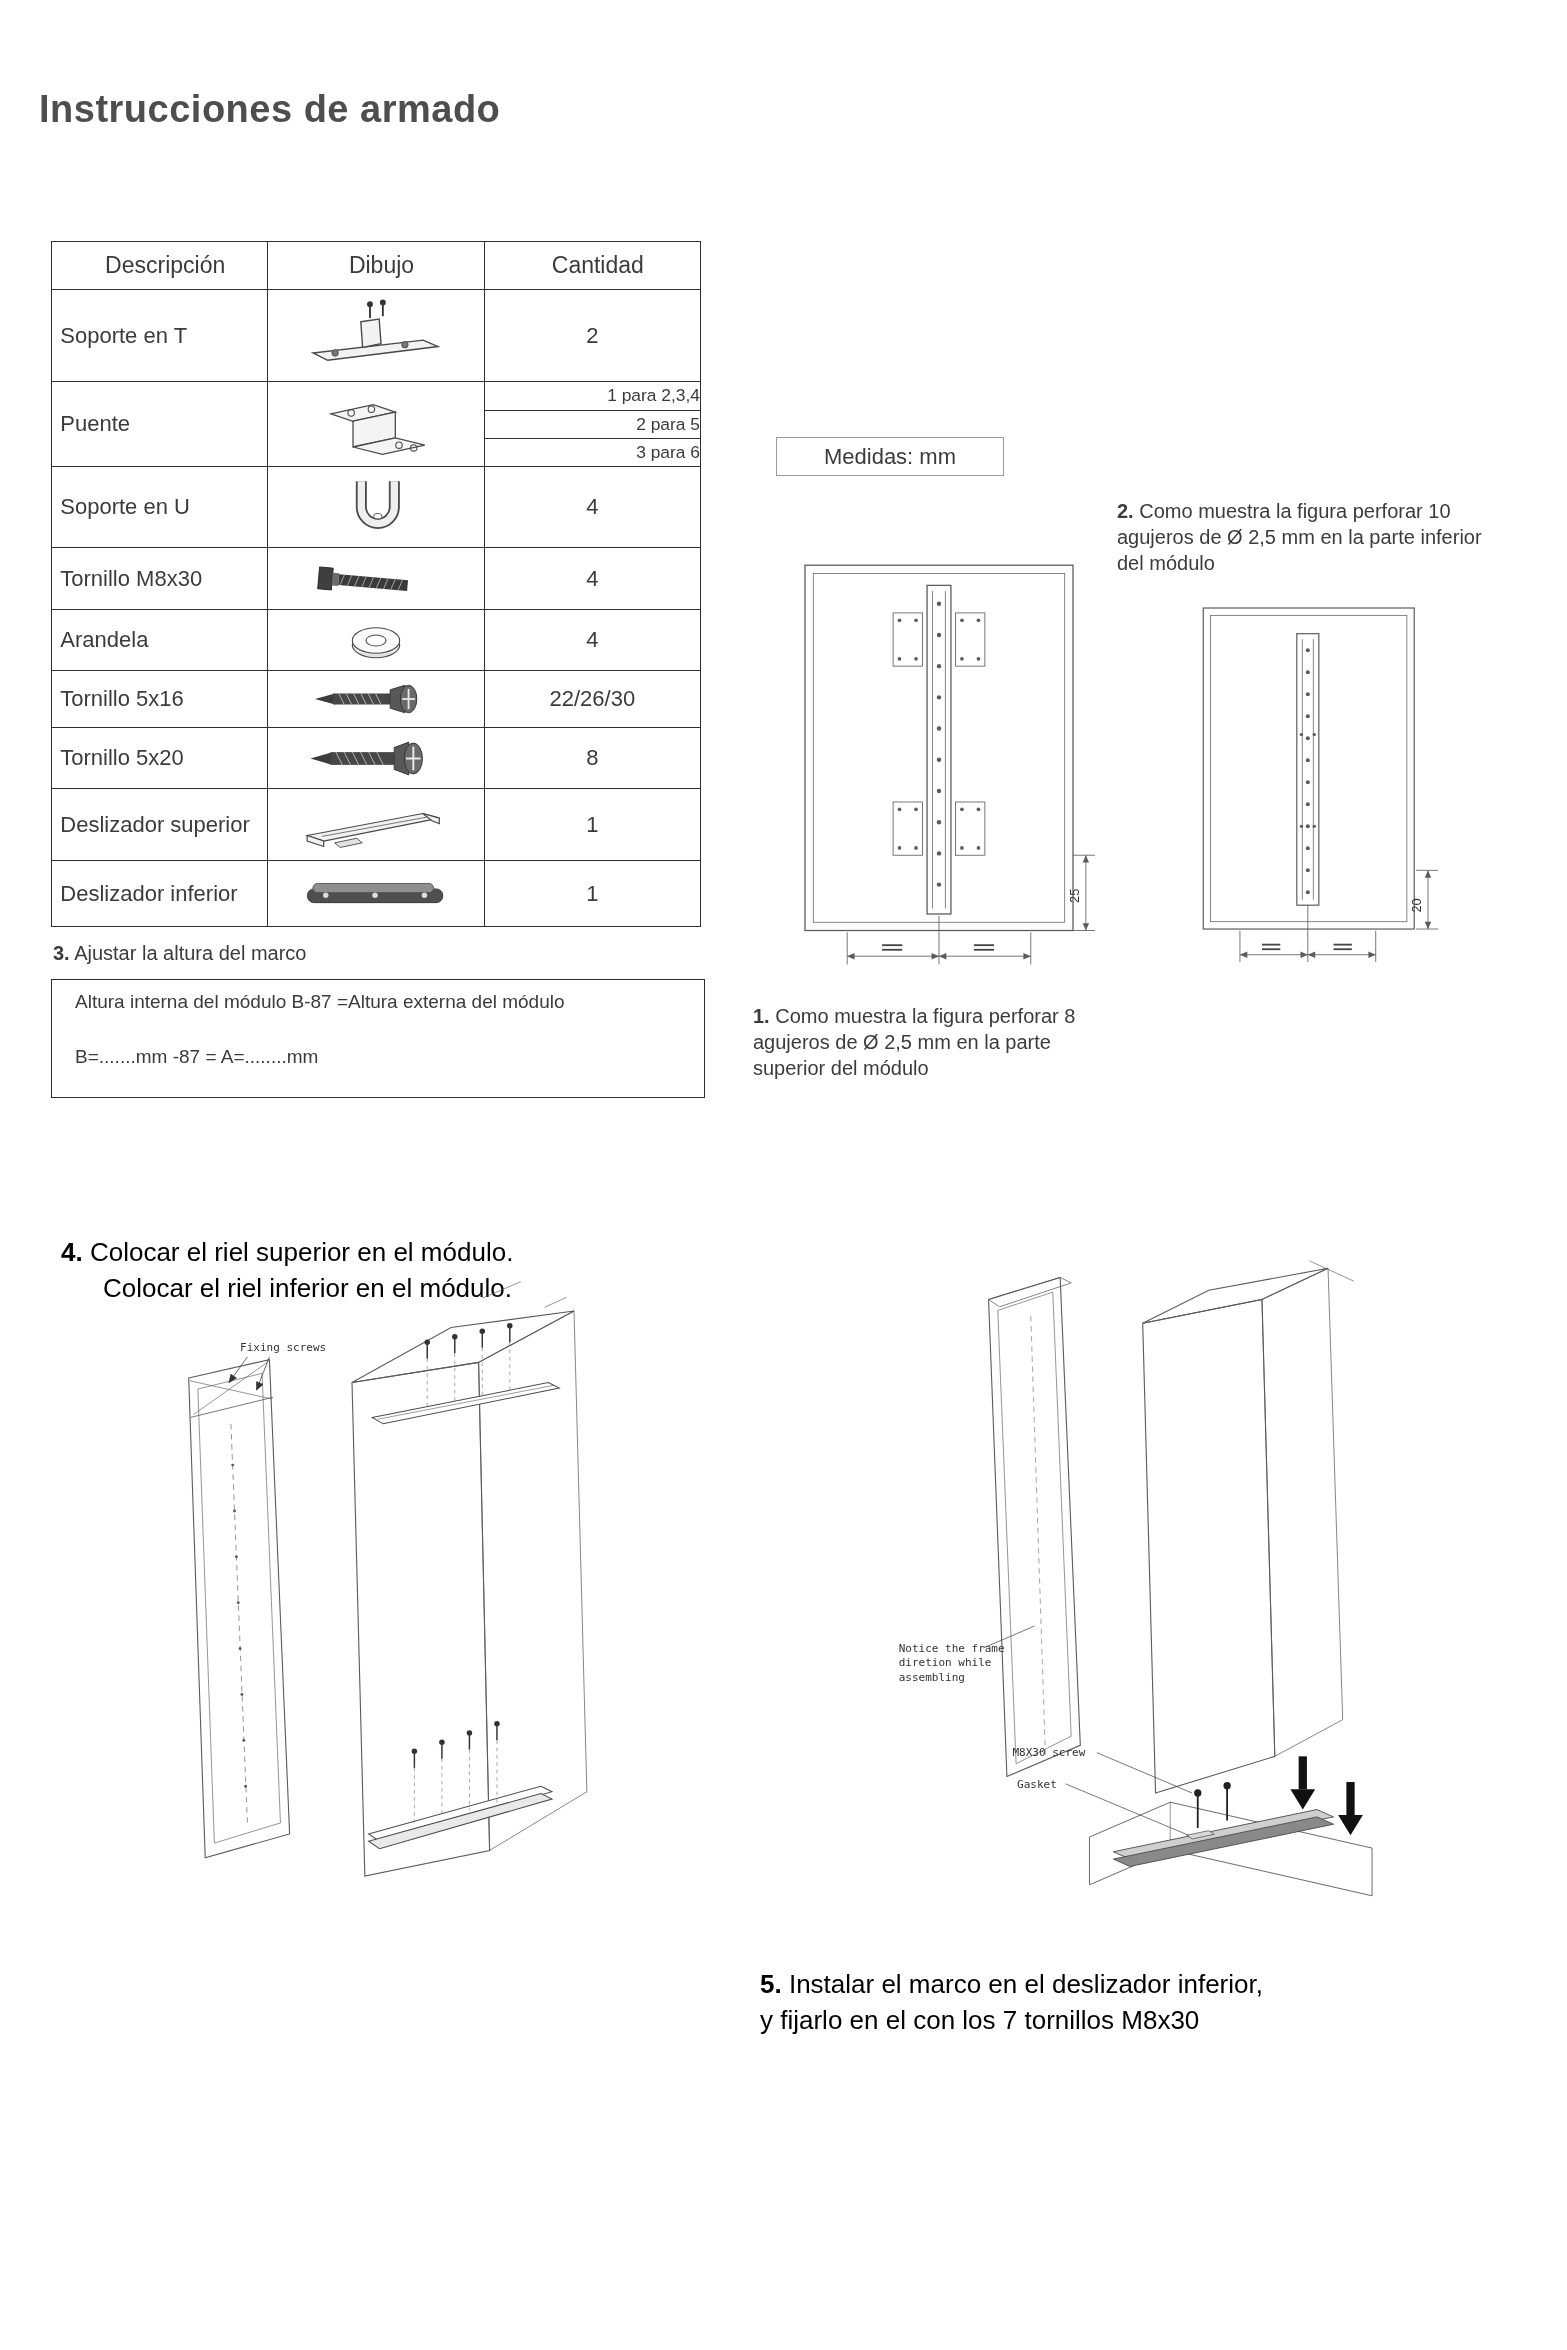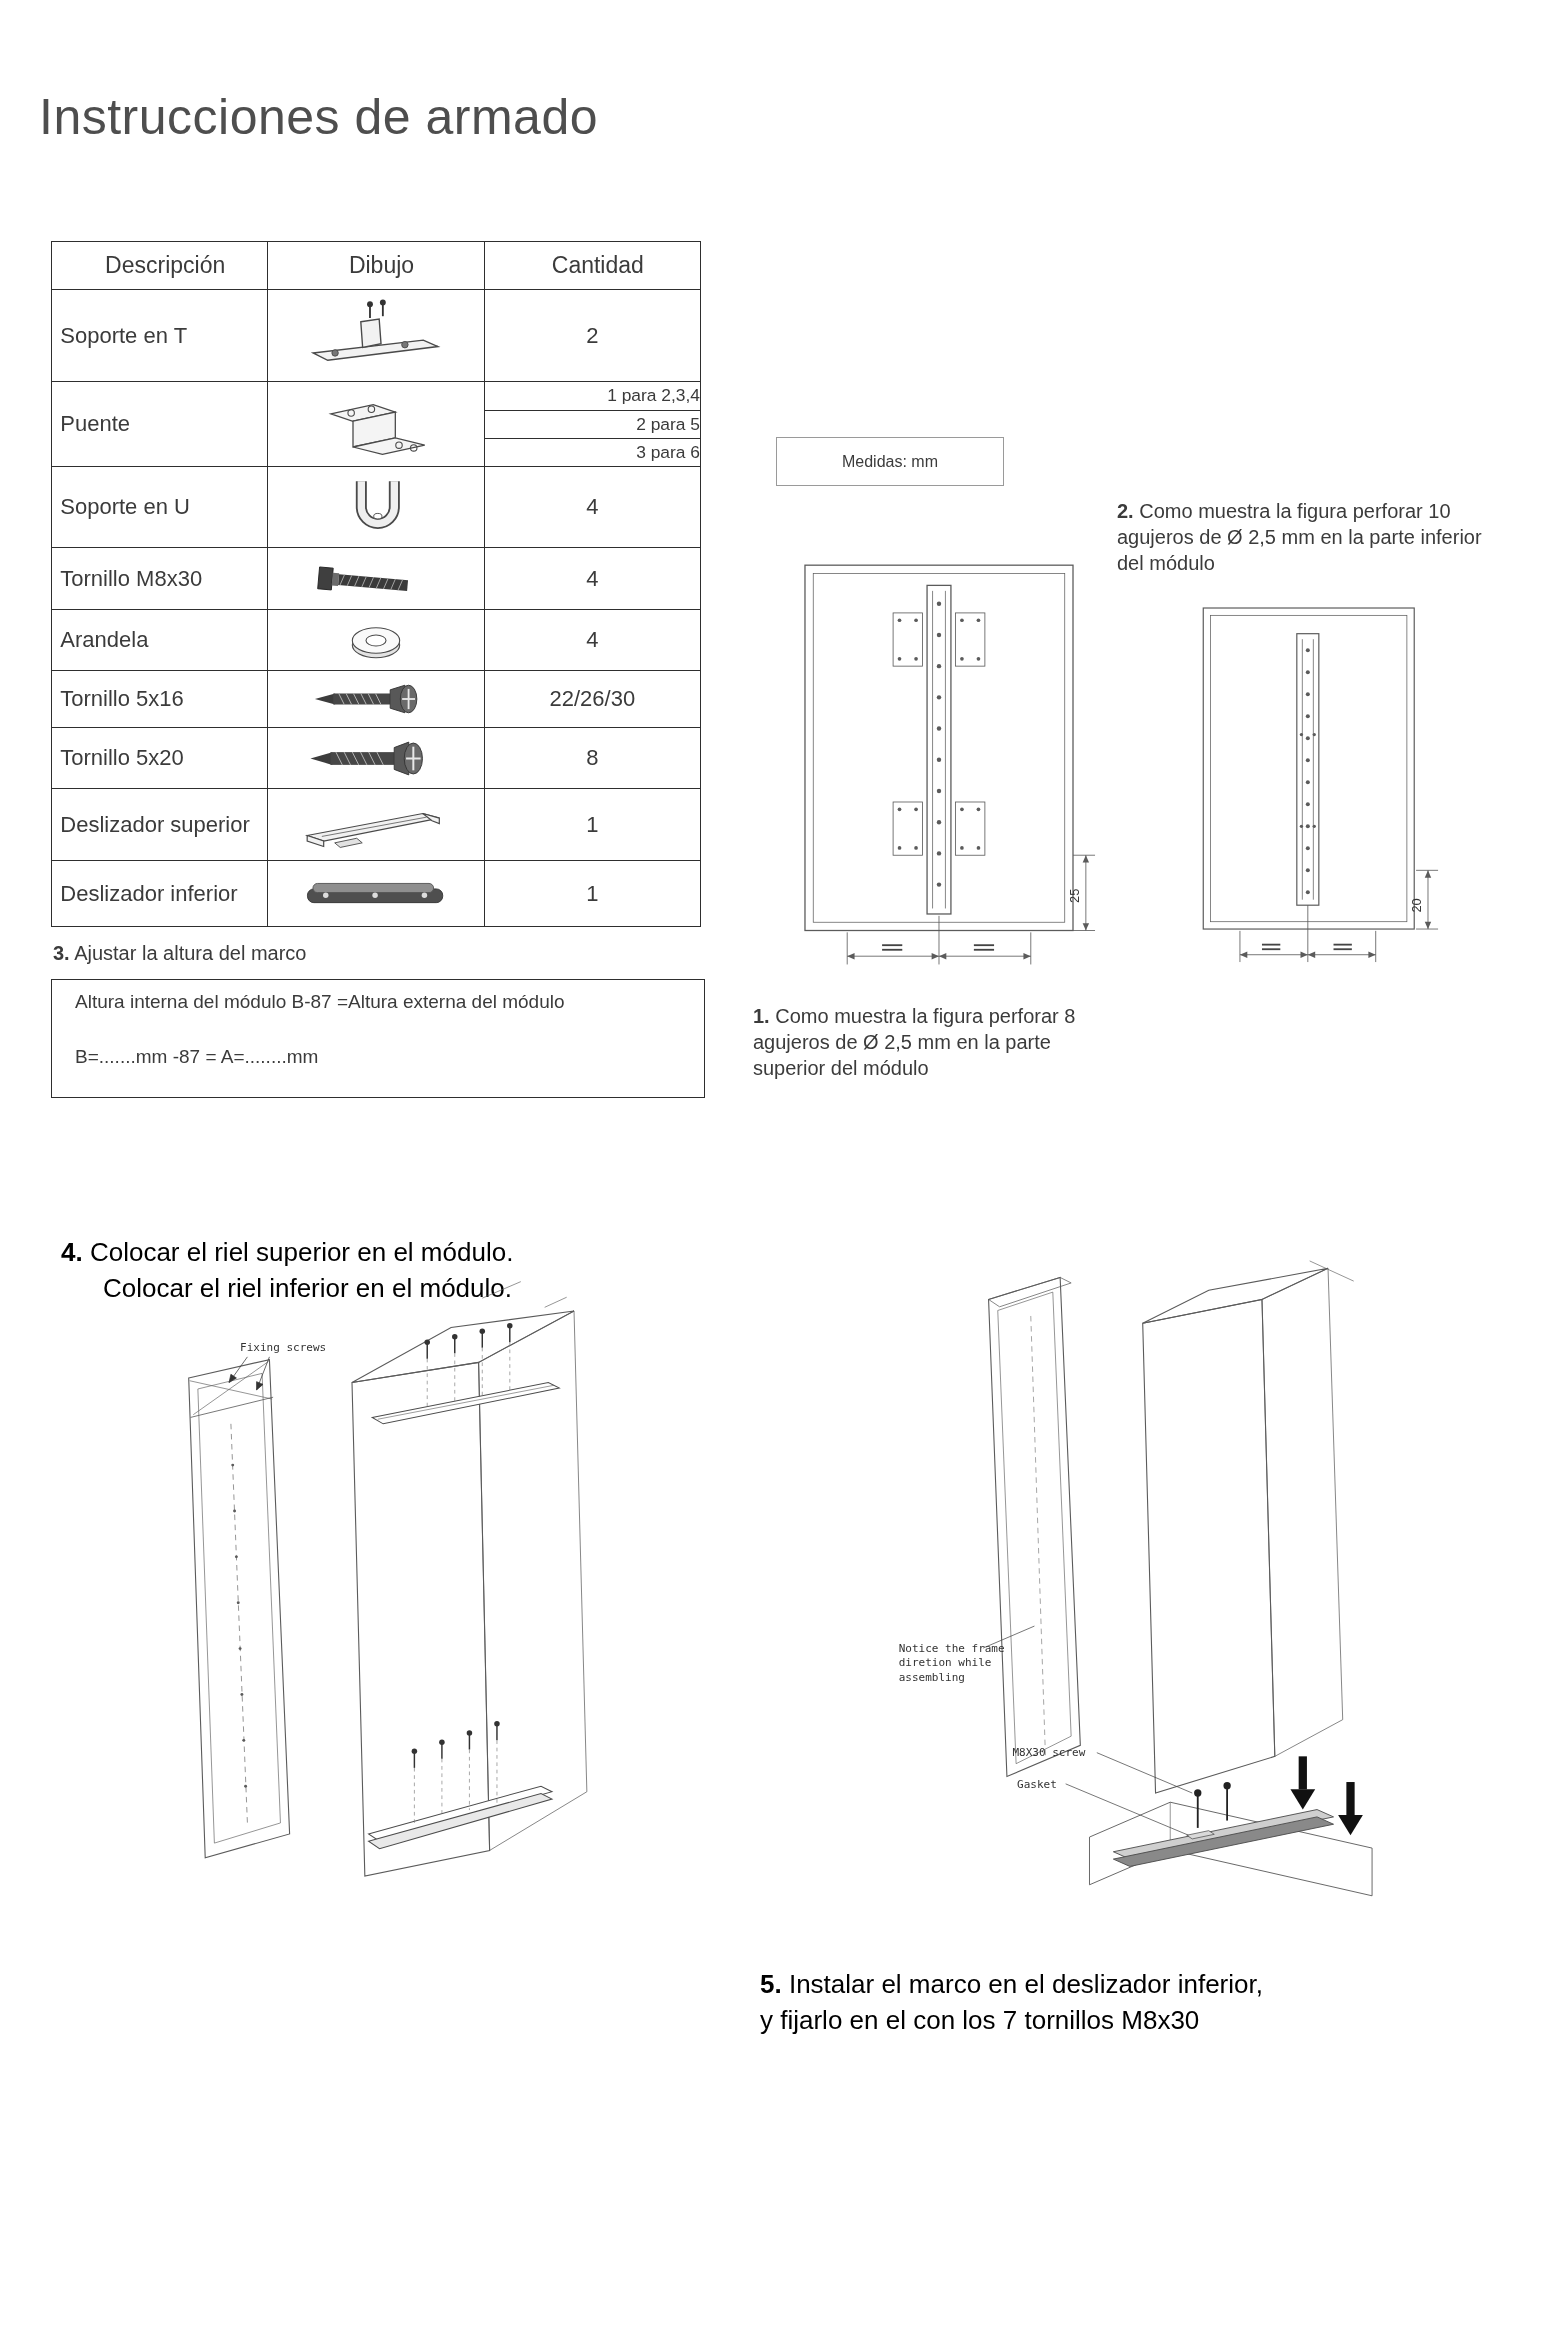--- a/index.html
+++ b/index.html
@@ -3,39 +3,39 @@
 <meta charset="utf-8">
 <style>
   * { margin:0; padding:0; box-sizing:border-box; }
   html,body { background:#fff; }
   #page {
     position:relative; width:1568px; height:2351px; background:#ffffff;
     font-family:"Liberation Sans","DejaVu Sans",sans-serif; color:#3b3b3b; overflow:hidden;
   }
   .abs { position:absolute; }
 
-  .title { left:39px; top:88px; font-size:50px; font-weight:400; color:#4e4e4e; letter-spacing:0.5px; }
+  .title { left:39px; top:88px; font-size:38px; font-weight:700; color:#4e4e4e; letter-spacing:0.5px; }
 
   table.parts { position:absolute; left:51px; top:241px; border-collapse:collapse; table-layout:fixed; width:650px; }
   table.parts th, table.parts td { border:1.4px solid #2e2e2e; vertical-align:middle; }
   table.parts th { font-weight:400; font-size:23px; text-align:center; padding-left:11px; height:48px; color:#3b3b3b; }
   td.desc { width:268px; font-size:22px; padding-left:8.3px; }
   td.draw { width:176px; text-align:center; }
   td.draw svg { display:block; margin:0 auto; }
   td.qty  { width:206px; text-align:center; font-size:22px; }
   .qty-multi { padding:0 !important; }
   .subqty { height:28px; line-height:27.5px; font-size:17.4px; text-align:right; padding-left:11px; border-top:1.4px solid #2e2e2e; }
   .subqty:first-child { border-top:none; }
 
   .step3 { left:53px; top:942px; font-size:20px; }
   .formula-box { left:51px; top:979px; width:654px; height:119px; border:1.4px solid #2e2e2e; padding:11px 23px; font-size:19px; }
   .formula-box .f2 { margin-top:33px; }
 
-  .medidas { left:776px; top:437px; width:228px; height:49px; border:1.4px solid #9a9a9a;
-             display:flex; align-items:center; justify-content:center; font-size:16px; }
+  .medidas { left:776px; top:437px; width:228px; height:39px; border:1.4px solid #9a9a9a;
+             display:flex; align-items:center; justify-content:center; font-size:22px; }
 
   .steptext { font-size:20px; line-height:1.3; color:#3b3b3b; }
   .steptext b { font-weight:700; }
   .step2 { left:1117px; top:478px; width:367px;margin-top:20px; }
   .step1 { left:753px; top:1003px; width:367px; }
 
   .bigstep { font-size:26px; line-height:1.38; color:#000000; }
   .bigstep b { font-weight:700; }
   .step4 { left:61px; top:1235px; }
   .step4 .l2 { padding-left:42px; }

